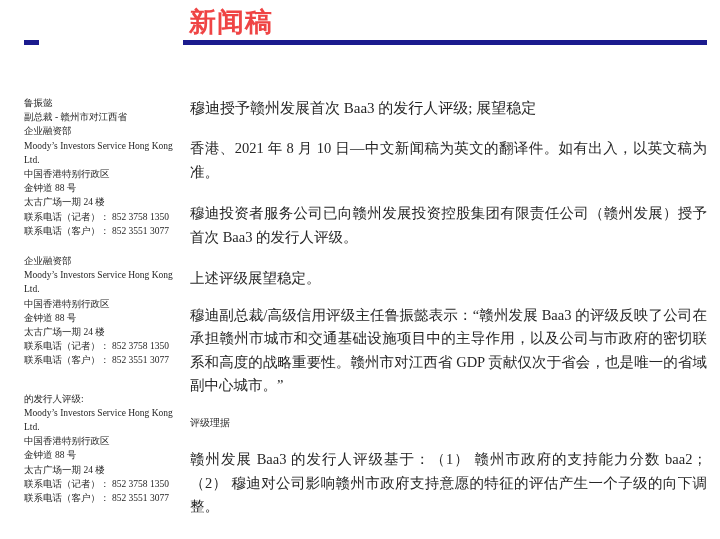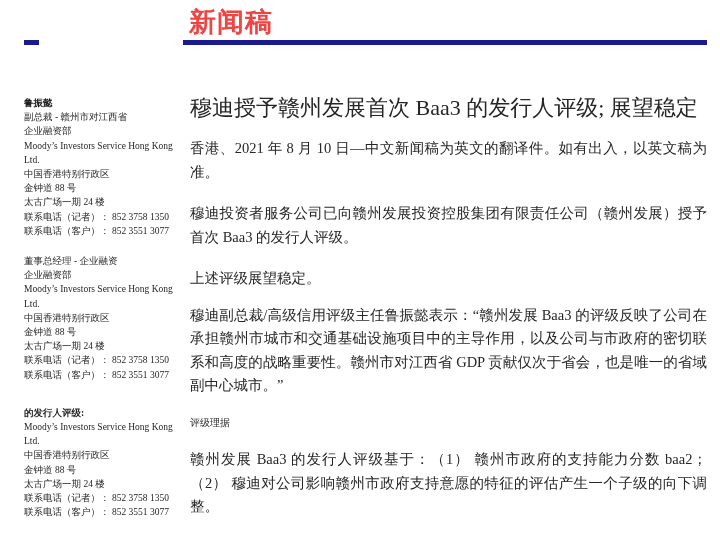--- a/index.html
+++ b/index.html
@@ -47,35 +47,35 @@
     position: absolute;
     left: 24px;
     top: 96px;
     width: 166px;
     font-size: 9.5px;
     line-height: 14.2px;
     color: #1f1f1f;
   }
   .contact-block { margin: 0 0 16px 0; }
   .contact-block.release-office { margin-top: 24px; }
-  .contact-name { font-weight: bold; }
+  .contact-name { font-weight: normal; }
   .contact-line { white-space: normal; }
   
   .article {
     position: absolute;
     left: 190px;
     top: 96px;
     width: 517px;
     font-size: 14.5px;
     line-height: 23.5px;
     text-align: justify;
   }
   .article-title {
     margin: 0 0 17px 0;
-    font-size: 22px;
+    font-size: 15px;
     font-weight: normal;
     line-height: 24px;
     text-align: justify;
   }
   .article p { margin: 12px 0 18px 0; }
   .article p.tight { margin-bottom: 13px; }
   .section-heading {
     margin: 0 0 14px 0;
     font-size: 10px;
     font-weight: normal;
@@ -96,21 +96,20 @@
     <div class="contact-line">企业融资部</div>
     <div class="contact-line">Moody’s Investors Service Hong Kong Ltd.</div>
     <div class="contact-line">中国香港特别行政区</div>
     <div class="contact-line">金钟道 88 号</div>
     <div class="contact-line">太古广场一期 24 楼</div>
     <div class="contact-line">联系电话（记者）： 852 3758 1350</div>
     <div class="contact-line">联系电话（客户）： 852 3551 3077</div>
   </div>
 
   <div class="contact-block">
-    <div class="contact-line">董事总经理 - 企业融资</div>
     <div class="contact-line">企业融资部</div>
     <div class="contact-line">Moody’s Investors Service Hong Kong Ltd.</div>
     <div class="contact-line">中国香港特别行政区</div>
     <div class="contact-line">金钟道 88 号</div>
     <div class="contact-line">太古广场一期 24 楼</div>
     <div class="contact-line">联系电话（记者）： 852 3758 1350</div>
     <div class="contact-line">联系电话（客户）： 852 3551 3077</div>
   </div>
 
   <div class="contact-block release-office">

